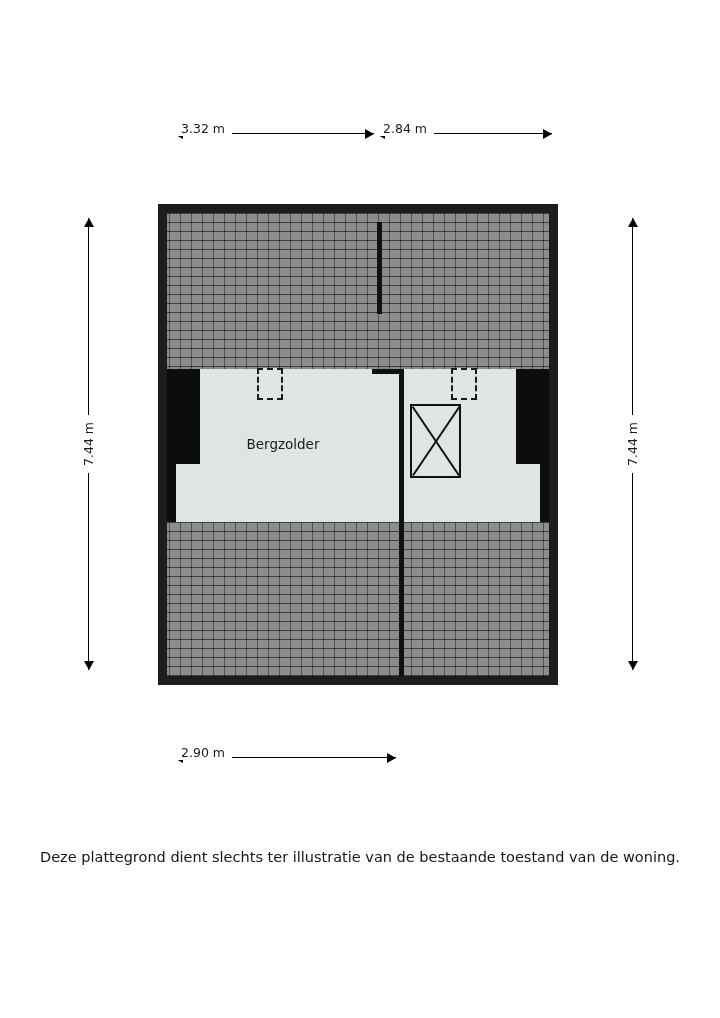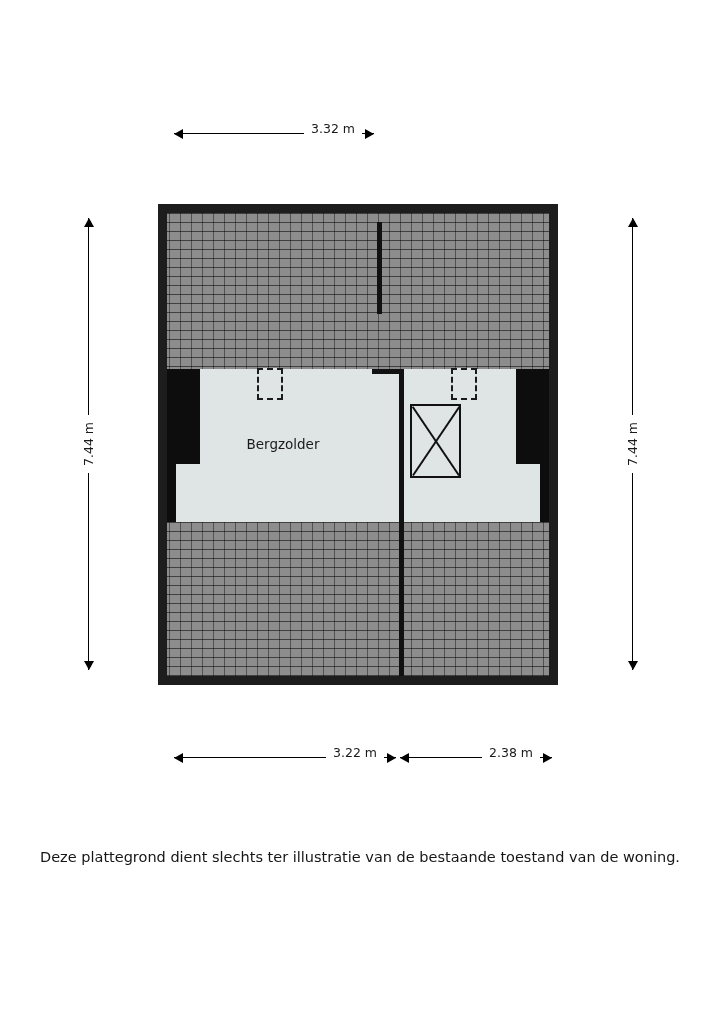--- a/index.html
+++ b/index.html
@@ -50,23 +50,23 @@
   .dim-h .arrow-l {
     left: 0;
     border-right: 9px solid #000;
   }
   .dim-h .arrow-r {
     right: 0;
     border-left: 9px solid #000;
   }
   .dim-h .label {
     position: absolute;
-    left: 0; right: 12px;
+    left: 0; right: 0;
     top: -2px;
-    text-align: right;
+    text-align: left;
   }
   .dim-h .label span {
     background: #ffffff;
     padding: 0 7px;
     display: inline-block;
     line-height: 15px;
   }
 
   .dim-v {
     width: 20px;
@@ -287,20 +287,26 @@
 
 <div class="plan-root">
 
   <div class="dim dim-h" style="left:174px; top:123px; width:200px;">
     <div class="line"></div>
     <div class="arrow-l"></div>
     <div class="arrow-r"></div>
     <div class="label"><span>3.32 m</span></div>
   </div>
 
+  <div class="dim dim-h" style="left:376px; top:123px; width:176px;">
+    <div class="line"></div>
+    <div class="arrow-l"></div>
+    <div class="arrow-r"></div>
+    <div class="label"><span>2.84 m</span></div>
+  </div>
 
   <div class="dim dim-v" style="left:78px; top:218px; height:452px;">
     <div class="line"></div>
     <div class="arrow-t"></div>
     <div class="arrow-b"></div>
     <div class="label"><span>7.44 m</span></div>
   </div>
 
   <div class="dim dim-v" style="left:622px; top:218px; height:452px;">
     <div class="line"></div>
@@ -335,28 +341,22 @@
 
     <div class="room-label">Bergzolder</div>
 
     <div class="wall-frame"></div>
   </div>
 
   <div class="dim dim-h" style="left:174px; top:747px; width:222px;">
     <div class="line"></div>
     <div class="arrow-l"></div>
     <div class="arrow-r"></div>
-    <div class="label"><span>3.22 m</span></div>
-  </div>
-
-  <div class="dim dim-h" style="left:400px; top:747px; width:152px;">
-    <div class="line"></div>
-    <div class="arrow-l"></div>
-    <div class="arrow-r"></div>
-    <div class="label"><span>2.38 m</span></div>
-  </div>
+    <div class="label"><span>2.90 m</span></div>
+  </div>
+
 
 
   <div class="footer">
     <div>Deze plattegrond dient slechts ter illustratie van de bestaande toestand van de woning.</div>
   </div>
 
 </div>
 
 </body></html>

